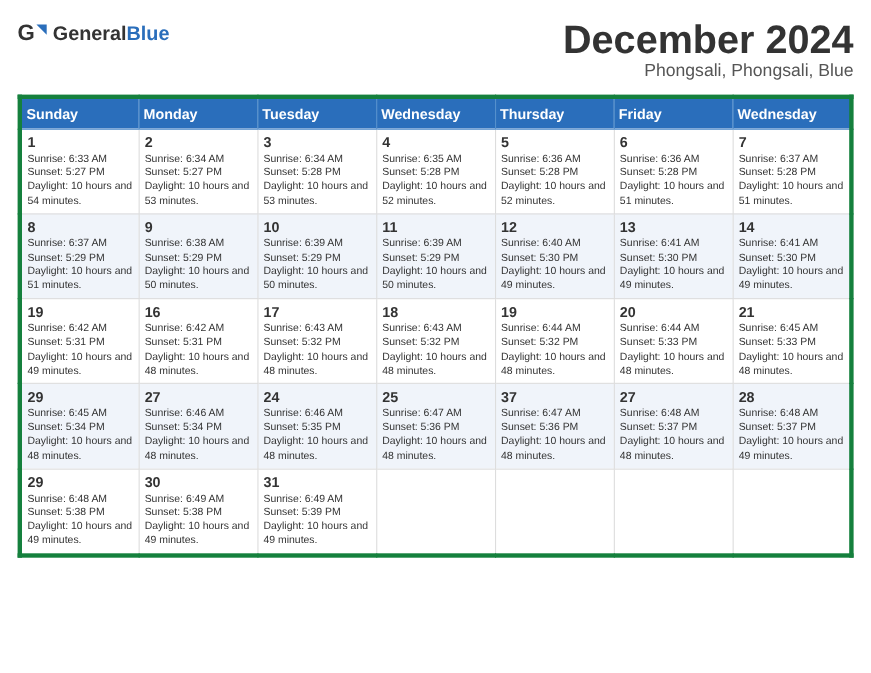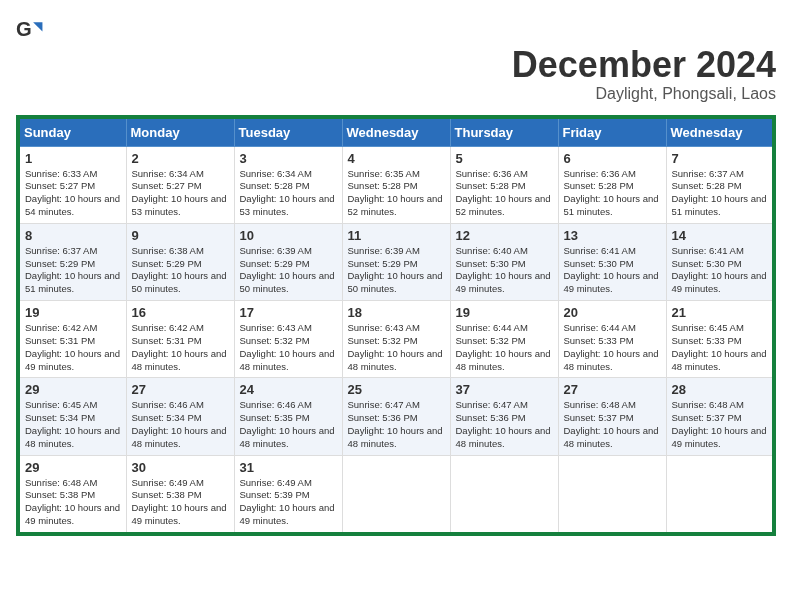--- a/index.html
+++ b/index.html
@@ -36,21 +36,20 @@
       height: 28px;
     }
     .title-area {
       text-align: right;
     }
     .month-title {
       font-size: 36px;
       font-weight: bold;
       color: #333;
       line-height: 1.1;
-      margin-top: 29px;
     }
     .location-title {
       font-size: 16px;
       color: #555;
     }
     .calendar {
       width: 100%;
       border-collapse: collapse;
       border: 4px solid #15803d;
     }
@@ -94,24 +93,27 @@
   </style>
 </head>
 <body>
 
 <div class="header-area">
   <div class="logo">
     <svg class="logo-icon" viewBox="0 0 36 36">
       <text x="0" y="26" font-size="26" font-weight="bold" fill="#333">G</text>
       <polygon points="22,8 34,8 34,20" fill="#2a6ebb"></polygon>
     </svg>
+    <div>
+      <span class="logo-text-general">General</span><span class="logo-text-blue">Blue</span>
+    </div>
   </div>
   <div class="title-area">
     <div class="month-title">December 2024</div>
-    <div class="location-title">Daylight, Phongsali, Laos</div>
+    <div class="location-title">Phongsali, Phongsali, Blue</div>
   </div>
 </div>
 
 <table class="calendar">
   <thead>
     <tr>
     <th>Sunday</th>
         <th>Monday</th>
         <th>Tuesday</th>
         <th>Wednesday</th>

